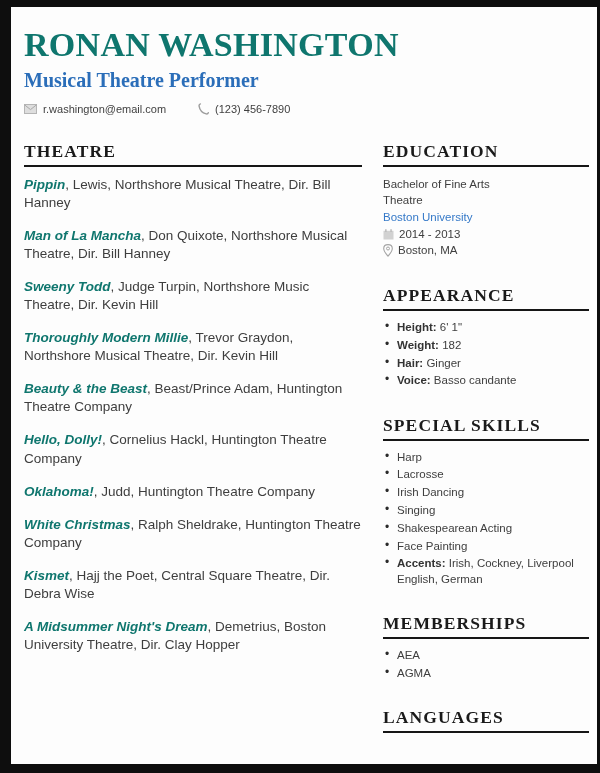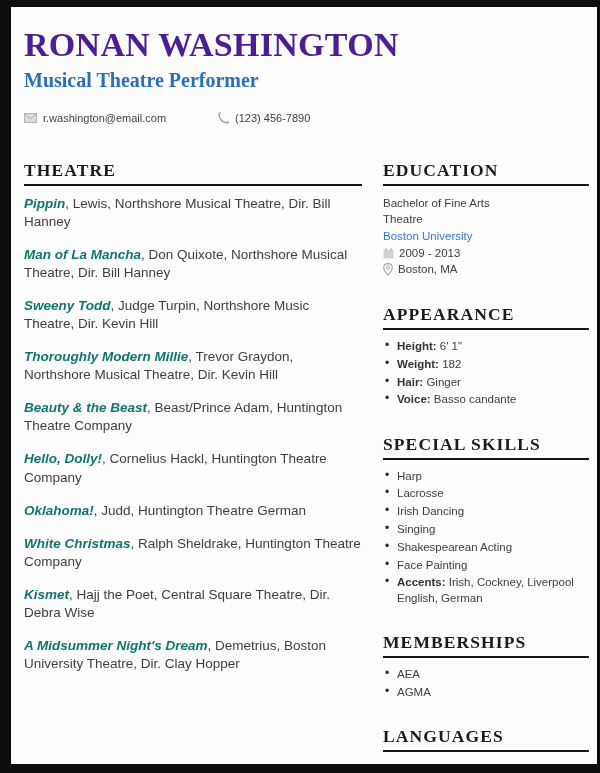--- a/index.html
+++ b/index.html
@@ -5,31 +5,31 @@
   * { margin:0; padding:0; box-sizing:border-box; }
   html,body { width:600px; height:773px; }
   body { background:#0e0e0e; font-family:"Liberation Sans","DejaVu Sans",sans-serif; position:relative; }
   .page {
     position:absolute; left:11px; top:7px; right:3px; bottom:9px;
     background:#fdfdfd; padding:20px 8px 0 13px; overflow:hidden;
   }
   
   .name {
     font-family:"Liberation Serif","DejaVu Serif",serif;
-    font-weight:bold; font-size:34px; color:#4c1d95; letter-spacing:.3px; line-height:1.05;
+    font-weight:bold; font-size:34px; color:#0f766e; letter-spacing:.3px; line-height:1.05;
   }
   .subtitle {
     font-family:"Liberation Serif","DejaVu Serif",serif;
     font-weight:bold; font-size:20px; color:#2b6eb9; margin-top:6px;
   }
-  .contact-row { display:flex; align-items:center; gap:52px; margin-top:20px; }
+  .contact-row { display:flex; align-items:center; gap:32px; margin-top:11px; }
   .contact-item { display:flex; align-items:center; gap:6px; font-size:11px; color:#3f3f3f; }
   .contact-item svg { display:block; }
   
-  .columns { display:flex; gap:21px; margin-top:36px; }
+  .columns { display:flex; gap:21px; margin-top:26px; }
   .col-left  { width:338px; flex:none; }
   .col-right { flex:1; min-width:0; }
   h2 {
     font-family:"Liberation Serif","DejaVu Serif",serif;
     font-weight:bold; font-size:17.5px; color:#1a1a1a; letter-spacing:1.1px;
     padding-bottom:3px; border-bottom:2px solid #161616; margin-bottom:9px;
   }
   .section + .section { margin-top:26px; }
   
   .entry { font-size:13.5px; line-height:1.34; color:#3e3e3e; margin-bottom:15px; }
@@ -90,21 +90,21 @@
             <p class="entry"><span class="show-title">Man of La Mancha</span><span>, Don Quixote, Northshore Musical Theatre, Dir. Bill Hanney</span></p>
 
             <p class="entry"><span class="show-title">Sweeny Todd</span><span>, Judge Turpin, Northshore Music Theatre, Dir. Kevin Hill</span></p>
 
             <p class="entry"><span class="show-title">Thoroughly Modern Millie</span><span>, Trevor Graydon, Northshore Musical Theatre, Dir. Kevin Hill</span></p>
 
             <p class="entry"><span class="show-title">Beauty &amp; the Beast</span><span>, Beast/Prince Adam, Huntington Theatre Company</span></p>
 
             <p class="entry"><span class="show-title">Hello, Dolly!</span><span>, Cornelius Hackl, Huntington Theatre Company</span></p>
 
-            <p class="entry"><span class="show-title">Oklahoma!</span><span>, Judd, Huntington Theatre German</span></p>
+            <p class="entry"><span class="show-title">Oklahoma!</span><span>, Judd, Huntington Theatre Company</span></p>
 
             <p class="entry"><span class="show-title">White Christmas</span><span>, Ralph Sheldrake, Huntington Theatre Company</span></p>
 
             <p class="entry"><span class="show-title">Kismet</span><span>, Hajj the Poet, Central Square Theatre, Dir. Debra Wise</span></p>
 
             <p class="entry"><span class="show-title">A Midsummer Night's Dream</span><span>, Demetrius, Boston University Theatre, Dir. Clay Hopper</span></p>
 
           </div>
       </div>
     </div>
@@ -117,21 +117,21 @@
         <div class="edu-line">Theatre</div>
         <div class="edu-line edu-link">Boston University</div>
         <div class="icon-line">
           <span>
             <svg width="11" height="11" viewBox="0 0 11 11">
                 <rect x="0.5" y="1.8" width="10" height="8.7" fill="#d2d2d2"></rect>
                 <rect x="2.1" y="0.2" width="1.5" height="2.8" fill="#bcbcbc"></rect>
                 <rect x="7.3" y="0.2" width="1.5" height="2.8" fill="#bcbcbc"></rect>
               </svg>
           </span>
-          <span>2009 - 2013</span>
+          <span>2014 - 2013</span>
         </div>
         <div class="icon-line">
           <span>
             <svg width="10" height="13" viewBox="0 0 10 13">
                 <path d="M5 0.6 C2.4 0.6 0.7 2.4 0.7 4.5 C0.7 7.3 5 12.2 5 12.2 C5 12.2 9.3 7.3 9.3 4.5 C9.3 2.4 7.6 0.6 5 0.6 Z" fill="none" stroke="#a5a5a5" stroke-width="1.1"></path>
                 <circle cx="5" cy="4.5" r="1.5" fill="none" stroke="#a5a5a5" stroke-width="1"></circle>
               </svg>
           </span>
           <span>Boston, MA</span>
         </div>

